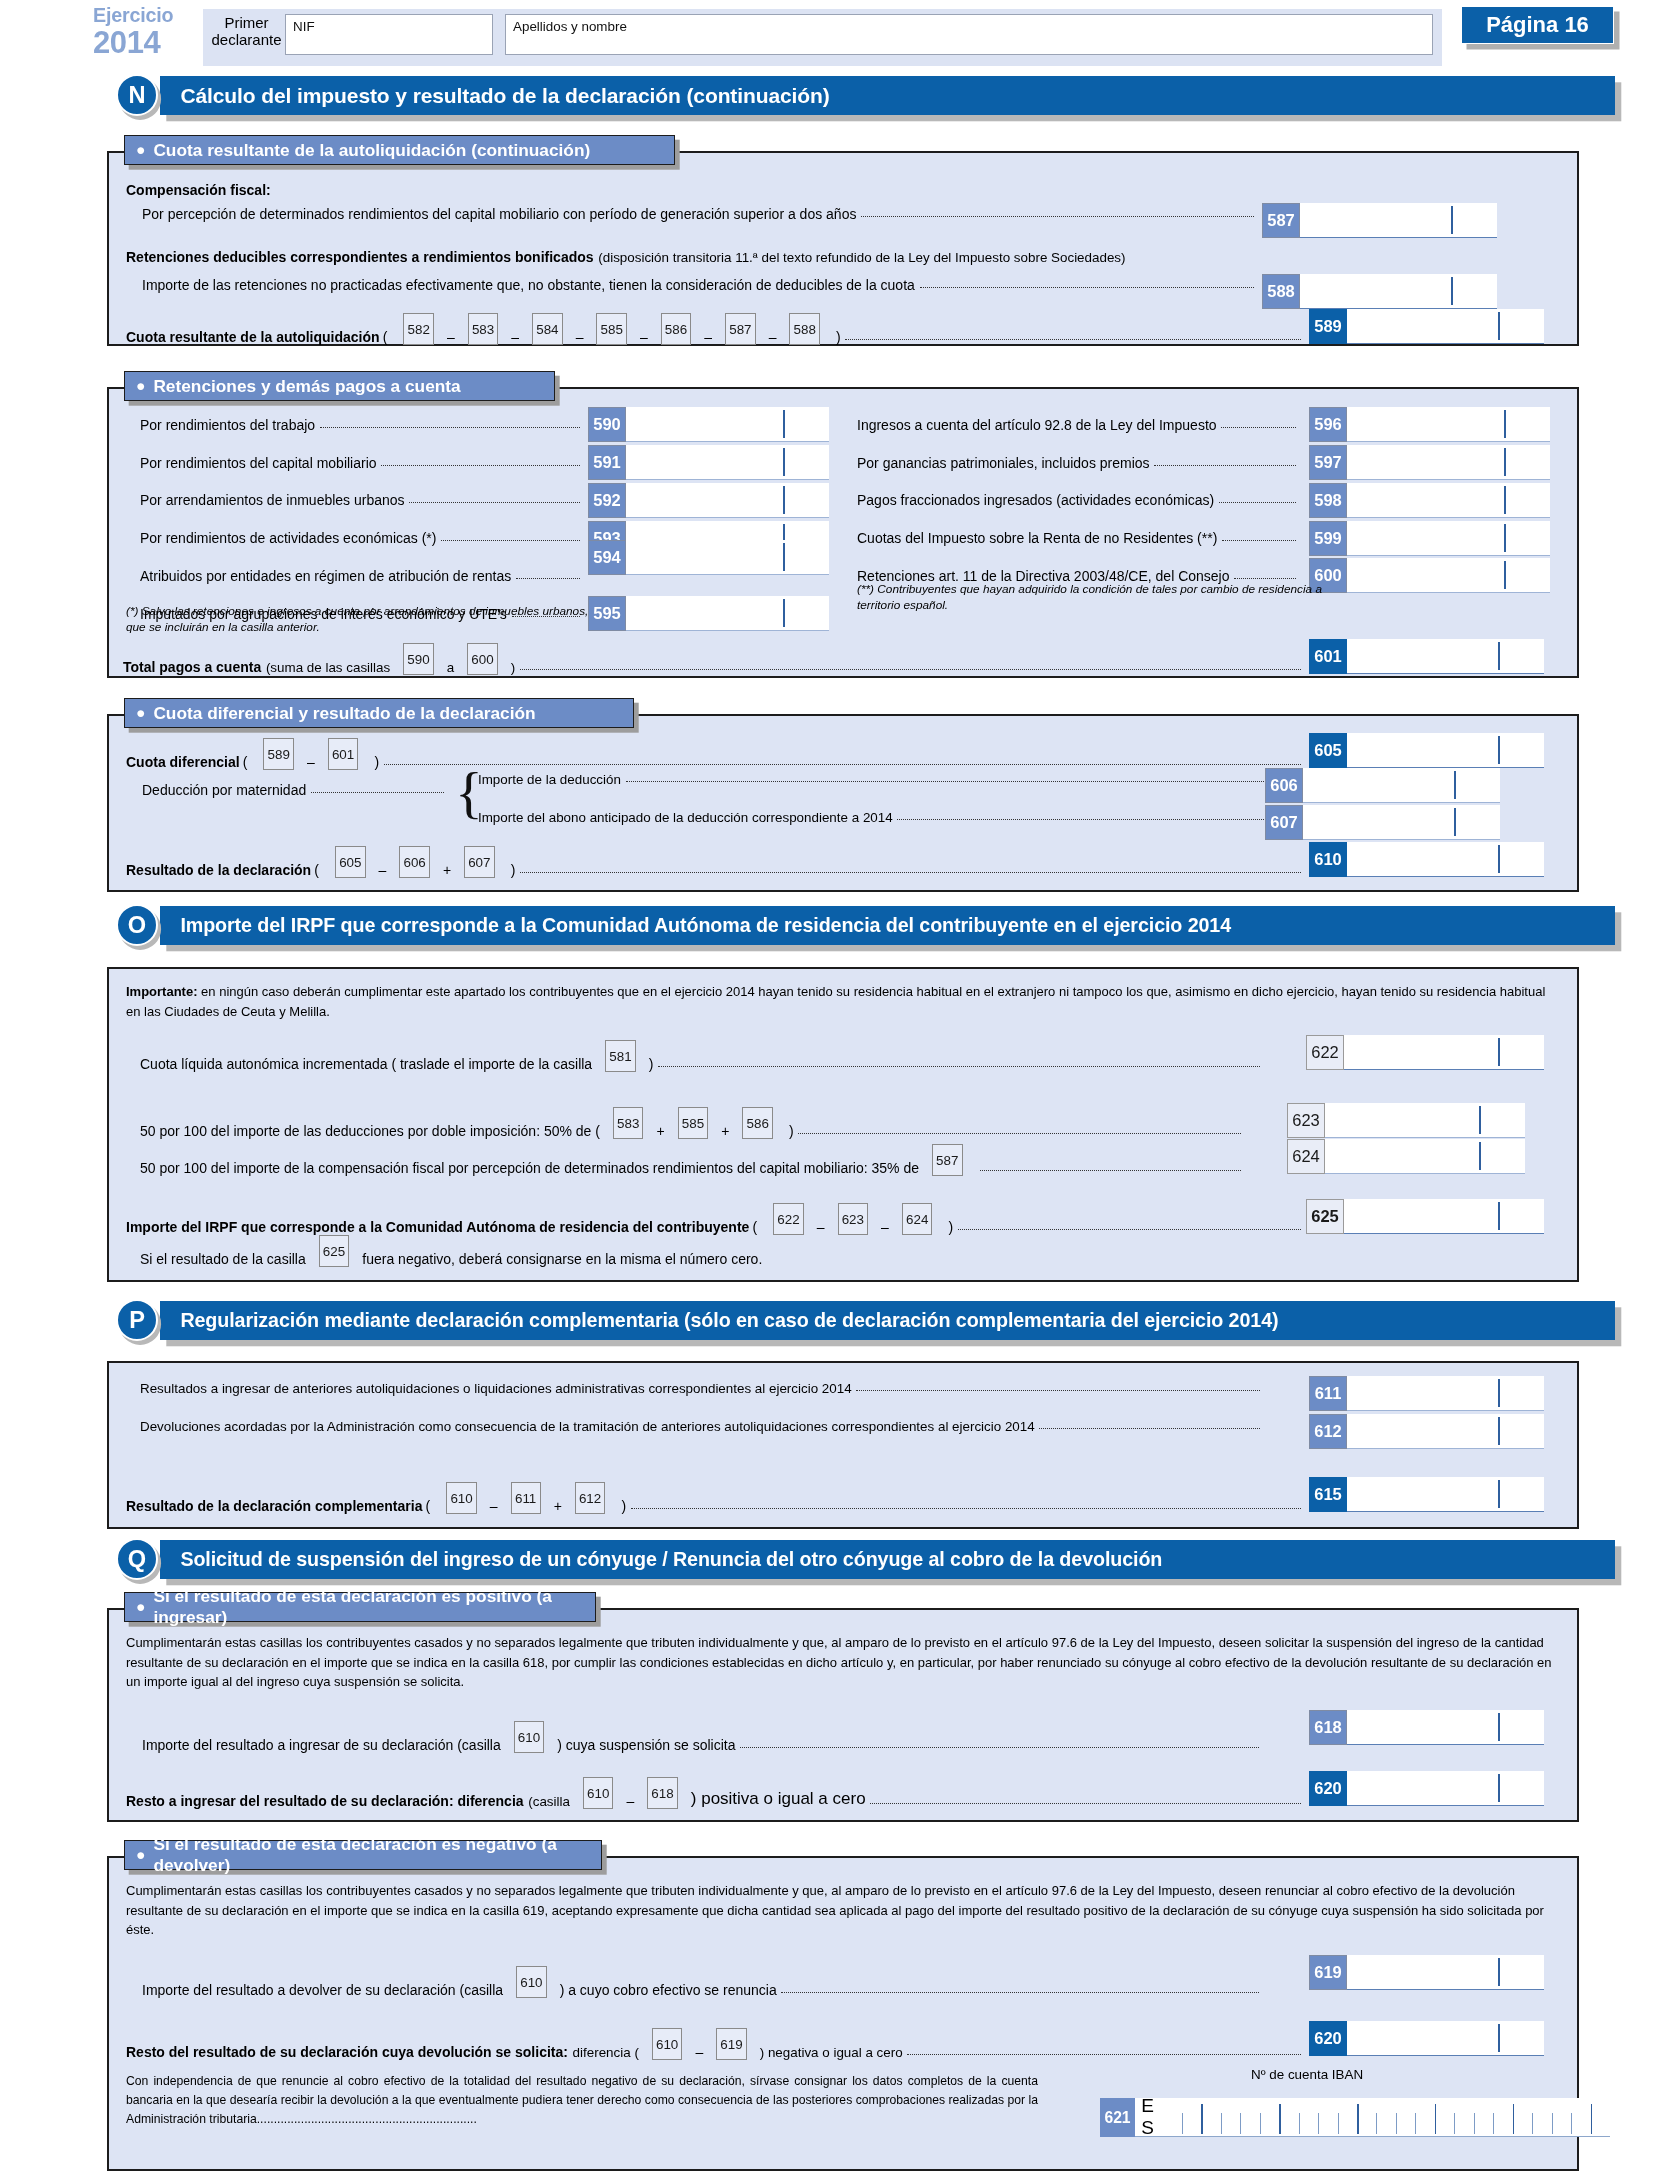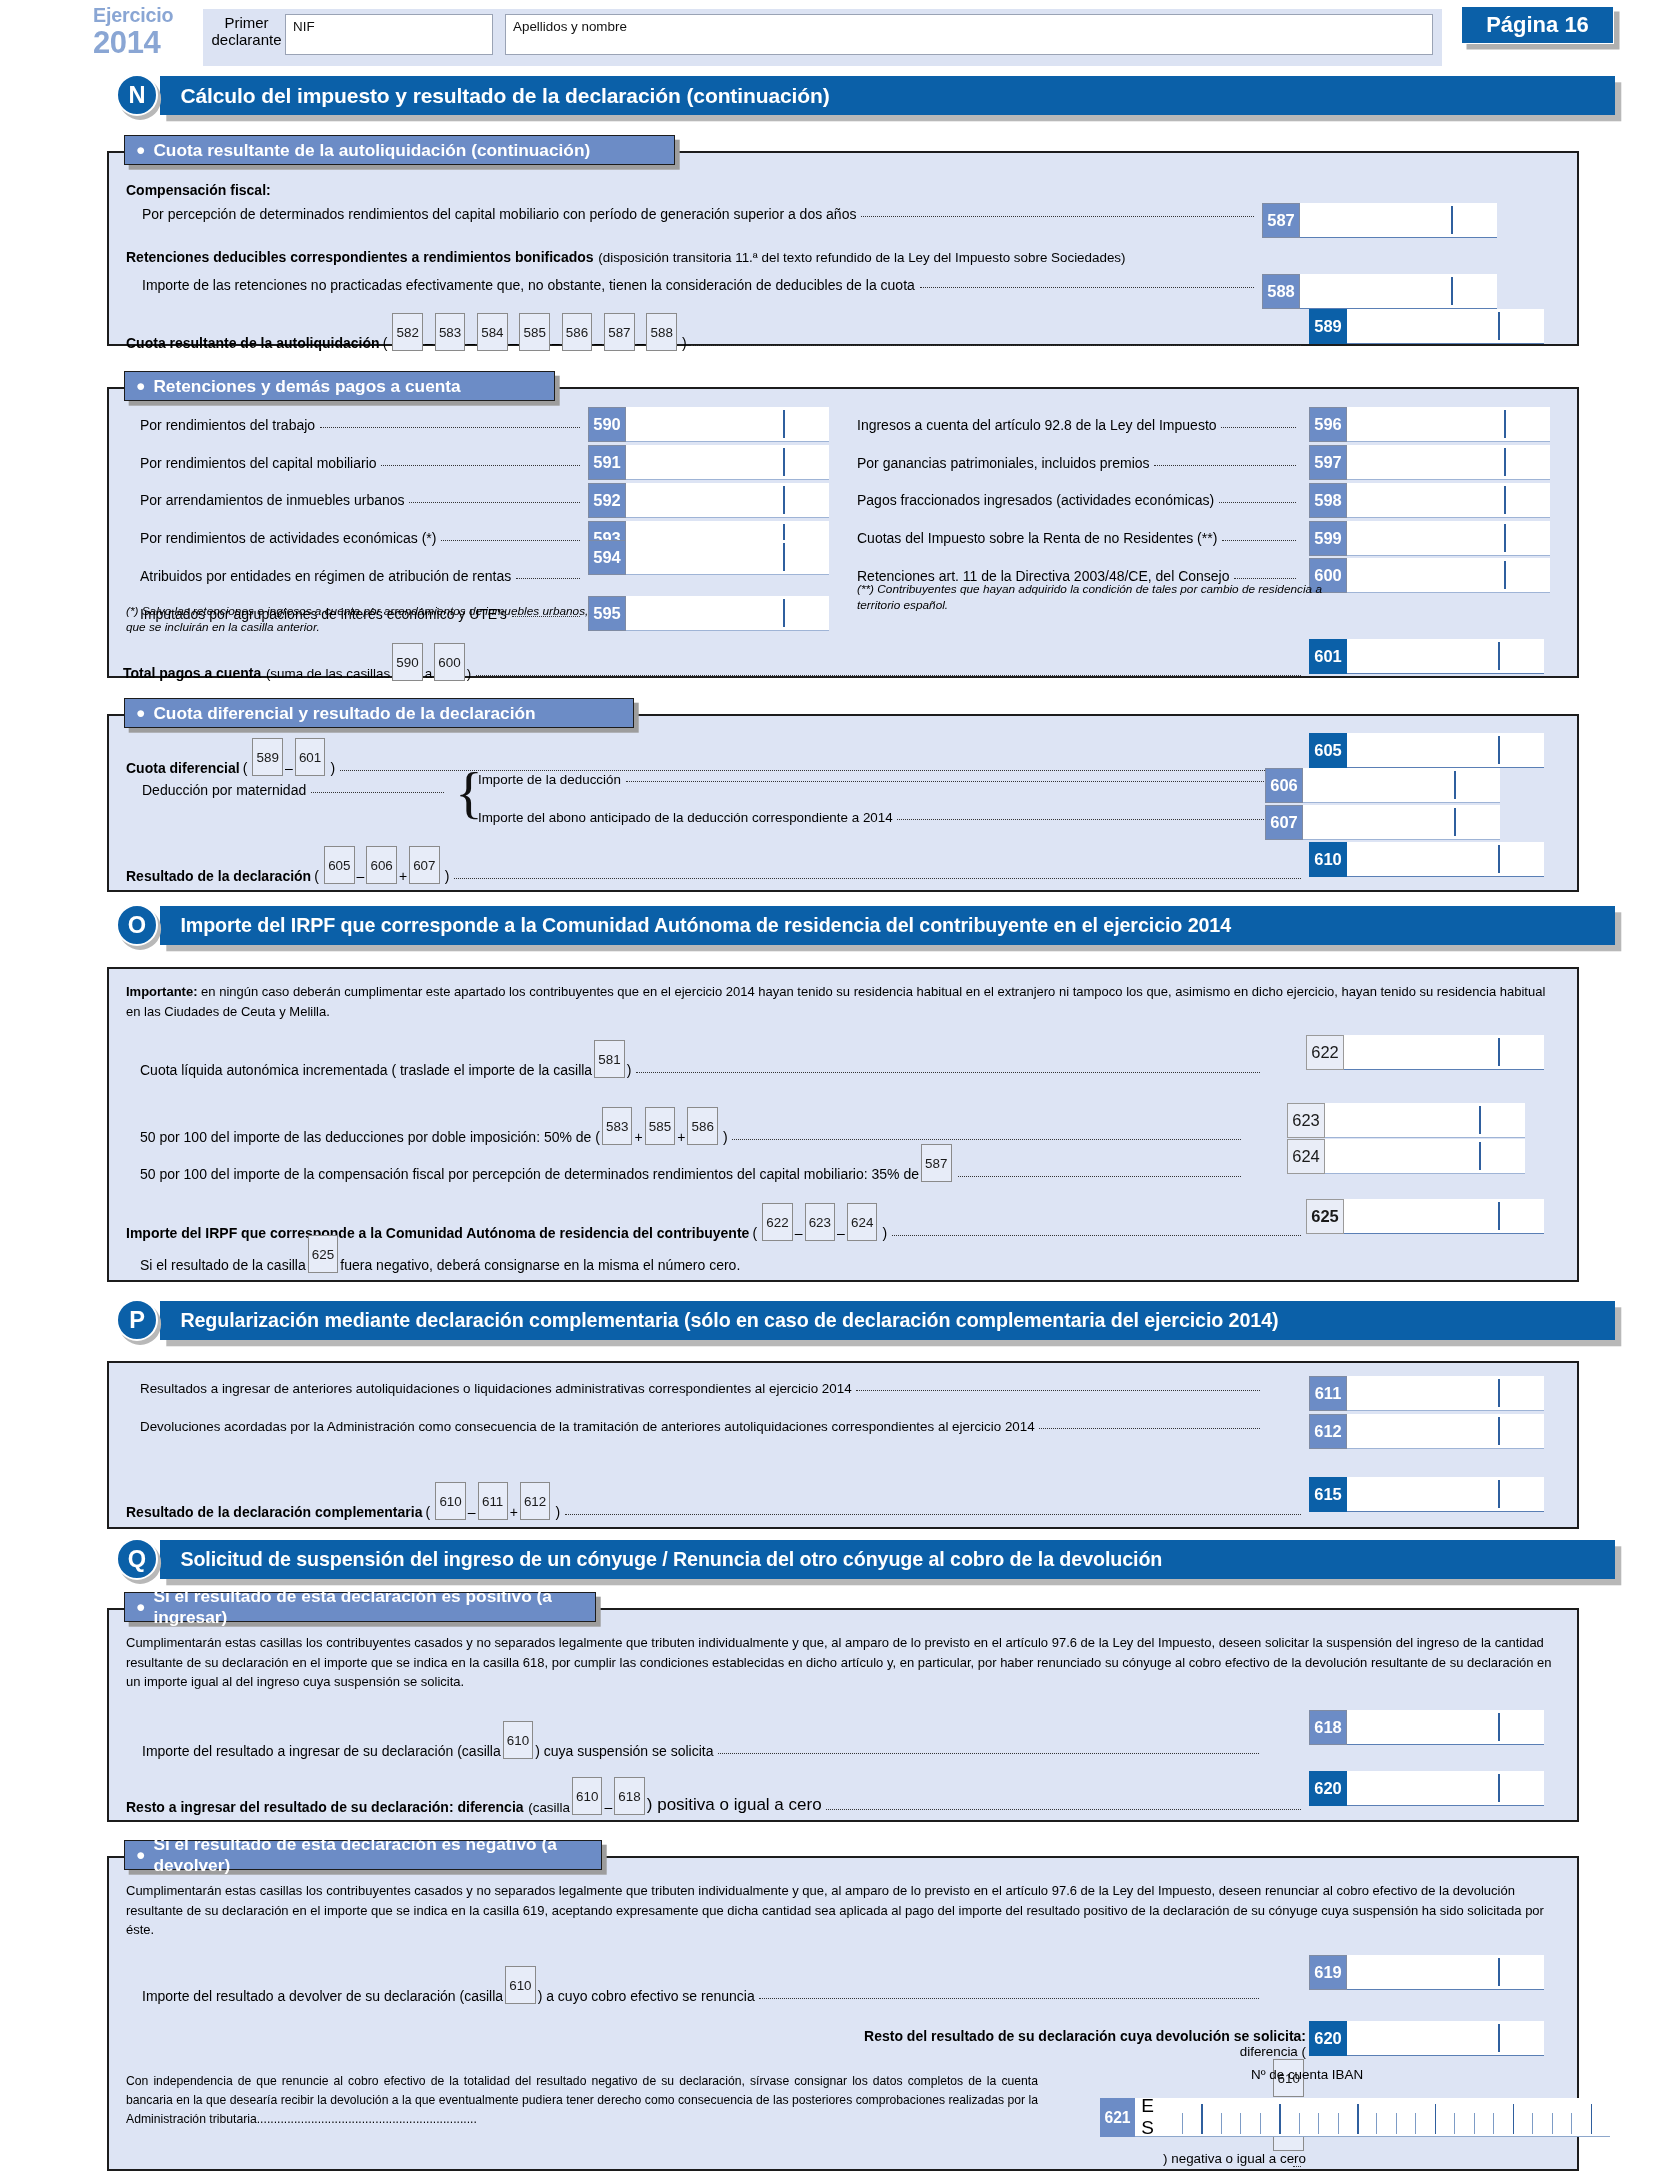--- a/index.html
+++ b/index.html
@@ -85,24 +85,24 @@
   }
   .subhdr .bullet { font-size:15.7px; margin-right:7.9px; line-height:0; }
 
   
   .row { position:absolute; display:flex; align-items:flex-end; font-size:14px; }
   .rowtxt { white-space:nowrap; }
 
   
   .chip {
     display:inline-flex; align-items:center; justify-content:center;
-    min-width:30px; height:38px; padding:0 3.1px;
+    min-width:30px; height:32px; padding:0 3.1px;
     border:0.8px solid #8a8a8a; background:#e7ecf8;
     font-size:13.4px; color:#1a1a1a; vertical-align:-4.7px;
-    margin:0 2px;
+    margin:0 13px;
   }
 
   
   .field { position:absolute; display:flex; height:35px; }
   .field .tag {
     width:38px; height:35px;
     background:#6c8cc6; color:#fff;
     font-weight:bold; font-size:16.5px;
     display:flex; align-items:center; justify-content:center;
     border:0.8px solid #7f8ba3;
@@ -577,21 +577,21 @@
   <span class="rowtxt">Importe del resultado a devolver de su declaración (casilla</span>
   <span class="chip">610</span>
   <span class="rowtxt">) a cuyo cobro efectivo se renuncia</span>
   <span class="dots"></span>
 </div>
 <div class="field" style="left:1309px; top:1955px;">
   <div class="tag">619</div>
   <div class="amount" style="width:197px;"></div>
 </div>
 
-<div class="row" style="left:126px; top:2028px; width:1180px;flex-direction:column;">
+<div class="row" style="left:126px; top:2028px; width:1180px;">
   <span class="rowtxt bold">Resto del resultado de su declaración cuya devolución se solicita:</span>
   <span class="rowtxt" style="margin-left:4.7px; font-size:13.4px;">diferencia (</span>
   <span class="chip">610</span>
     <span>–</span>
   <span class="chip">619</span>
   <span class="rowtxt" style="font-size:13.4px;">) negativa o igual a cero</span>
   <span class="dots"></span>
 </div>
 <div class="field" style="left:1309px; top:2021px;">
   <div class="tag dark">620</div>

